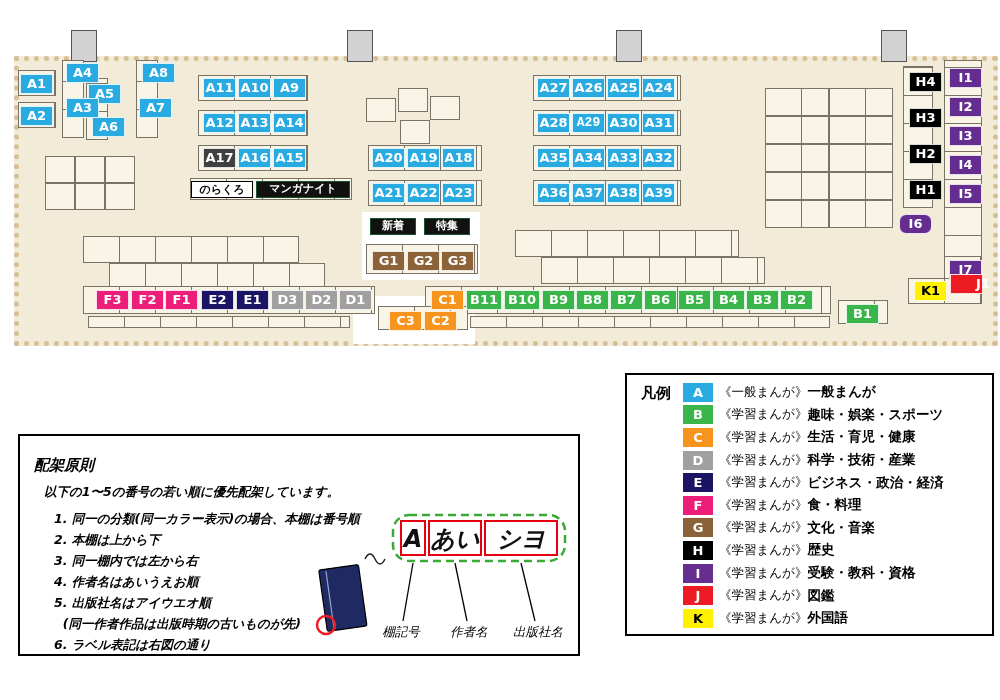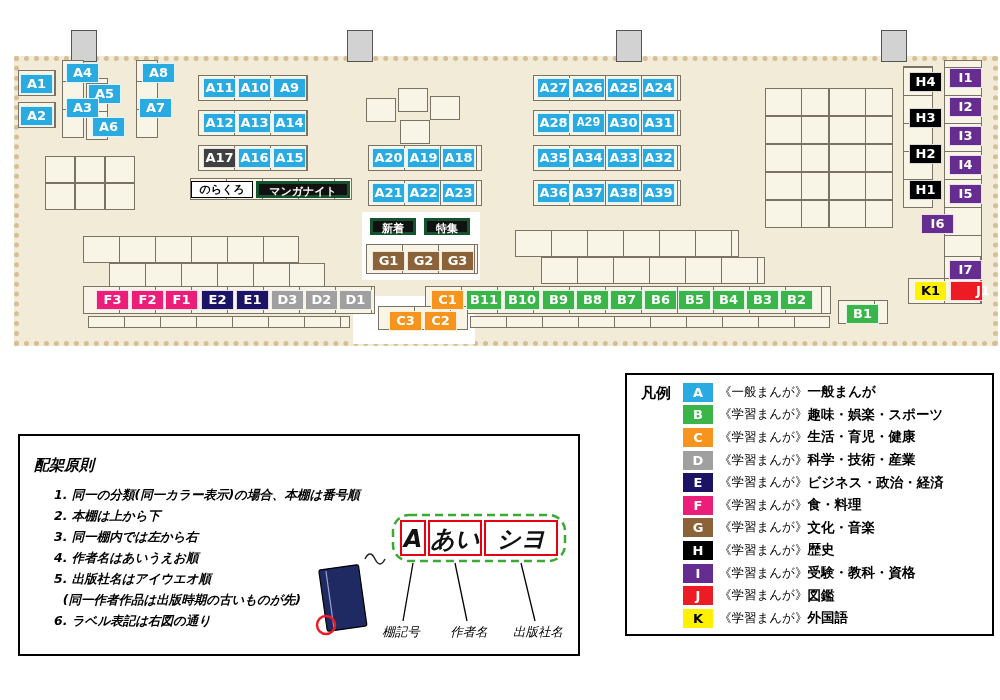--- a/index.html
+++ b/index.html
@@ -13,21 +13,21 @@
   .pillar { position:absolute; background:#d2d2d2; border:1px solid #555; }
   .floor-patch { position:absolute; background:#fff; }
   .shelf { position:absolute; background:#f8f4e6; border:1px solid #7a7264; }
   .shelf.h { background-image:repeating-linear-gradient(90deg, transparent 0, transparent 35px, #7a7264 35px, #7a7264 36px); }
   .shelf.v { background-image:repeating-linear-gradient(0deg, transparent 0, transparent 27px, #7a7264 27px, #7a7264 28px); }
 
   .map-label { position:absolute; height:20px; line-height:18px; text-align:center;
                font-size:13px; font-weight:bold; color:#fff; border:1px solid rgba(255,255,255,.85); }
   .map-tag { position:absolute; height:17px; line-height:15px; text-align:center; font-size:11px; font-weight:bold; }
   .map-tag.white { background:#fff; color:#000; border:1px solid #000; }
-  .map-tag.black { background:#111; color:#fff; border:3px solid #14532d; }
+  .map-tag.black { background:#111; color:#fff; border:1px solid #14532d;font-family:Liberation Mono, monospace; }
 
   .legend { position:absolute; left:625px; top:373px; width:369px; height:263px;
             background:#fff; border:2px solid #000; }
   .legend-title { position:absolute; left:14px; top:9px; font-size:15px; font-weight:bold; }
   #legend-rows { position:absolute; left:56px; top:6px; }
   .legend-row { display:flex; align-items:center; height:22.6px; }
   .legend-chip { width:30px; height:19px; line-height:19px; text-align:center;
                  font-size:13px; font-weight:bold; margin-right:6px; flex:0 0 30px; }
   .legend-scope { font-size:12.5px; white-space:nowrap; }
   .legend-cat { font-size:13.5px; font-weight:bold; white-space:nowrap; }
@@ -174,24 +174,24 @@
       <div class="map-label" style="left: 846px; top: 304px; width: 33px; background: rgb(57, 181, 74); color: rgb(255, 255, 255);">B1</div>
       <div class="map-label" style="left: 909px; top: 72px; width: 33px; background: rgb(0, 0, 0); color: rgb(255, 255, 255);">H4</div>
       <div class="map-label" style="left: 909px; top: 108px; width: 33px; background: rgb(0, 0, 0); color: rgb(255, 255, 255);">H3</div>
       <div class="map-label" style="left: 909px; top: 144px; width: 33px; background: rgb(0, 0, 0); color: rgb(255, 255, 255);">H2</div>
       <div class="map-label" style="left: 909px; top: 180px; width: 33px; background: rgb(0, 0, 0); color: rgb(255, 255, 255);">H1</div>
       <div class="map-label" style="left: 949px; top: 68px; width: 33px; background: rgb(102, 45, 145); color: rgb(255, 255, 255);">I1</div>
       <div class="map-label" style="left: 949px; top: 97px; width: 33px; background: rgb(102, 45, 145); color: rgb(255, 255, 255);">I2</div>
       <div class="map-label" style="left: 949px; top: 126px; width: 33px; background: rgb(102, 45, 145); color: rgb(255, 255, 255);">I3</div>
       <div class="map-label" style="left: 949px; top: 155px; width: 33px; background: rgb(102, 45, 145); color: rgb(255, 255, 255);">I4</div>
       <div class="map-label" style="left: 949px; top: 184px; width: 33px; background: rgb(102, 45, 145); color: rgb(255, 255, 255);">I5</div>
-      <div class="map-label" style="left: 921px; top: 214px; width: 33px; background: rgb(102, 45, 145); color: rgb(255, 255, 255);">I6</div>
+      <div class="map-label" style="left: 899px; top: 214px; width: 33px; background: rgb(102, 45, 145); color: rgb(255, 255, 255); border-radius: 7px;">I6</div>
       <div class="map-label" style="left: 949px; top: 260px; width: 33px; background: rgb(102, 45, 145); color: rgb(255, 255, 255);">I7</div>
       <div class="map-label" style="left: 914px; top: 281px; width: 33px; background: rgb(255, 241, 0); color: rgb(0, 0, 0);">K1</div>
-      <div class="map-label" style="left: 950px; top: 281px; width: 33px; background: rgb(237, 28, 36); color: rgb(255, 255, 255); padding-left: 25px;">J1</div>
+      <div class="map-label" style="left: 950px; top: 274px; width: 33px; background: rgb(237, 28, 36); color: rgb(255, 255, 255); padding-left: 25px;">J1</div>
     </div>
 
   <div class="legend">
     <div class="legend-title">凡例</div>
     <div id="legend-rows">
         <div class="legend-row">
           <div class="legend-chip" style="background: rgb(41, 171, 226); color: rgb(255, 255, 255);">A</div>
           <div class="legend-scope">《一般まんが》</div>
           <div class="legend-cat">一般まんが</div>
         </div>
@@ -243,20 +243,21 @@
         <div class="legend-row">
           <div class="legend-chip" style="background: rgb(255, 241, 0); color: rgb(0, 0, 0);">K</div>
           <div class="legend-scope">《学習まんが》</div>
           <div class="legend-cat">外国語</div>
         </div>
       </div>
   </div>
 
   <div class="principles">
     <div class="principles-title">配架原則</div>
+    <div class="principles-intro">以下の1〜5の番号の若い順に優先配架しています。</div>
     <div id="principles-list">
         <div class="principles-line">1. 同一の分類(同一カラー表示)の場合、本棚は番号順</div>
         <div class="principles-line">2. 本棚は上から下</div>
         <div class="principles-line">3. 同一棚内では左から右</div>
         <div class="principles-line">4. 作者名はあいうえお順</div>
         <div class="principles-line">5. 出版社名はアイウエオ順</div>
         <div class="principles-line">  (同一作者作品は出版時期の古いものが先)</div>
         <div class="principles-line">6. ラベル表記は右図の通り</div>
       </div>
 

